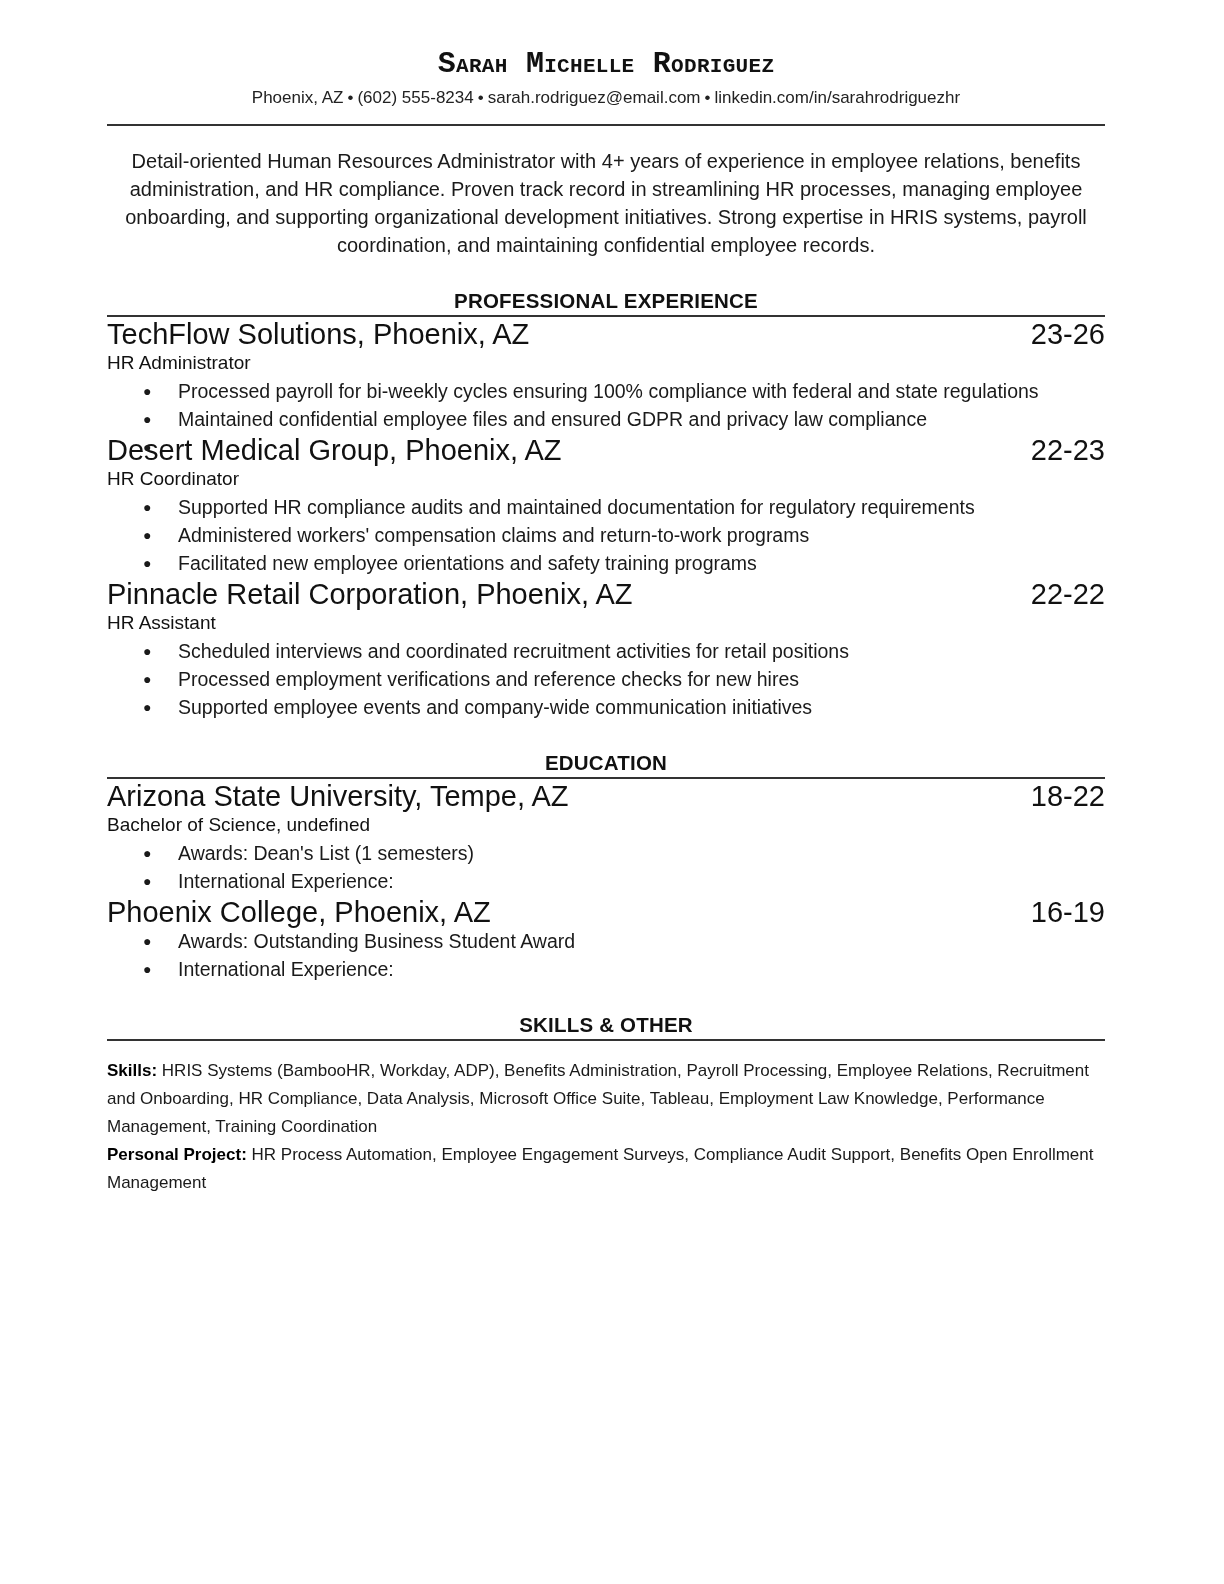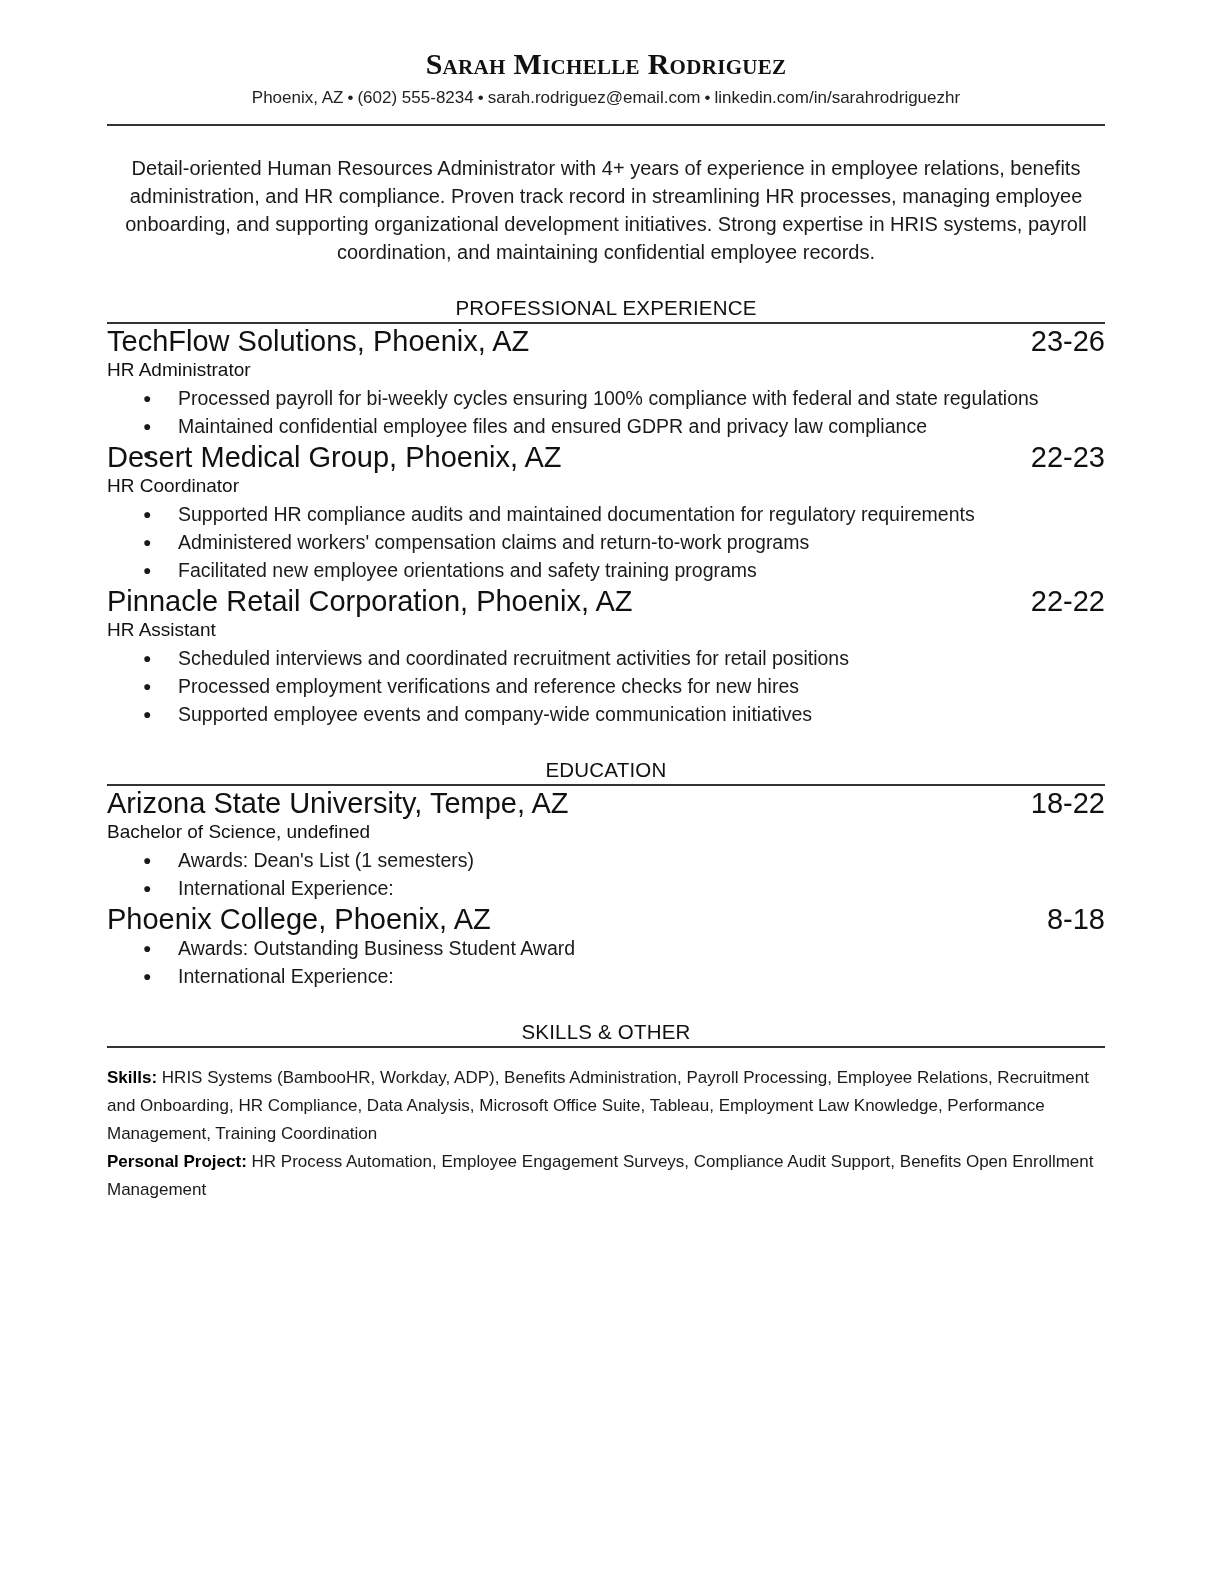--- a/index.html
+++ b/index.html
@@ -4,35 +4,35 @@
   <style>
     html, body { margin: 0; padding: 0; background: #ffffff; }
     body {
       width: 1224px; height: 1584px; position: relative; overflow: hidden;
       font-family: "Liberation Sans", "DejaVu Sans", sans-serif;
       color: #111111;
     }
     .page { position: absolute; left: 107px; top: 0; width: 998px; }
     .name {
       text-align: center; margin-top: 44px; height: 40px;
-      font-family: Liberation Serif, serif; font-weight: bold;
+      font-family: Liberation Mono, monospace; font-weight: bold;
       font-size: 30px; font-variant: small-caps; letter-spacing: 0.3px; line-height: 40px;
     }
     .contact {
       text-align: center; font-size: 17px; line-height: 24px; margin-top: 2px; color: #222;
     }
     .contact .sep { margin: 0 4px; }
     .top-rule { border: none; border-top: 2px solid #333; margin: 14px 0 0 0; }
     .summary {
       text-align: center; font-size: 20px; line-height: 28px;
-      margin-top: 28px; padding: 0 4px; color: #1a1a1a;
+      margin-top: 21px; padding: 0 4px; color: #1a1a1a;
     }
     .section { margin-top: 28px; }
     .section-title {
-      text-align: center; font-weight: normal; font-size: 20.5px; line-height: 28px; height: 28px;
+      text-align: center; font-weight: bold; font-size: 20.5px; line-height: 28px; height: 28px;
       letter-spacing: 0.2px;
     }
     .section-rule { border: none; border-top: 2px solid #333; margin: 0; }
     .entry-head {
       display: flex; justify-content: space-between; font-size: 29px; line-height: 30px; height: 30px;
       margin-top: 2px;
     }
     .entry-role { font-weight: normal; font-size: 19px; line-height: 28px; height: 28px; }
     ul.bullets { list-style: none; margin: 0; padding: 0; }
     ul.bullets li {
@@ -109,21 +109,21 @@
           </div>
           <div class="entry-role">Bachelor of Science, undefined</div>
           <ul class="bullets">
             <li><span class="dot">●</span><span>Awards: Dean's List (1 semesters)</span></li>
             <li><span class="dot">●</span><span>International Experience:</span></li>
           </ul>
         </div>
         <div>
           <div class="entry-head">
             <span>Phoenix College, Phoenix, AZ</span>
-            <span>8-18</span>
+            <span>16-19</span>
           </div>
           <ul class="bullets">
             <li><span class="dot">●</span><span>Awards: Outstanding Business Student Award</span></li>
             <li><span class="dot">●</span><span>International Experience:</span></li>
           </ul>
         </div>
       </div>
   </div>
 
   <div class="section">

